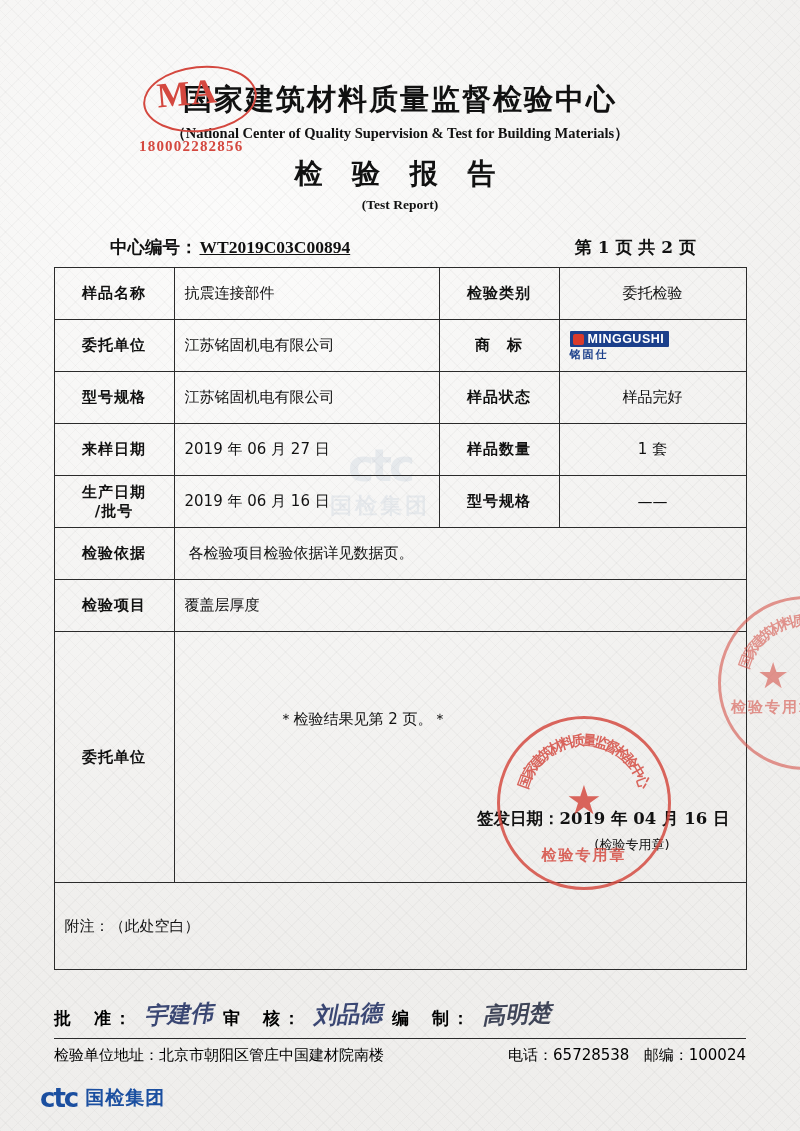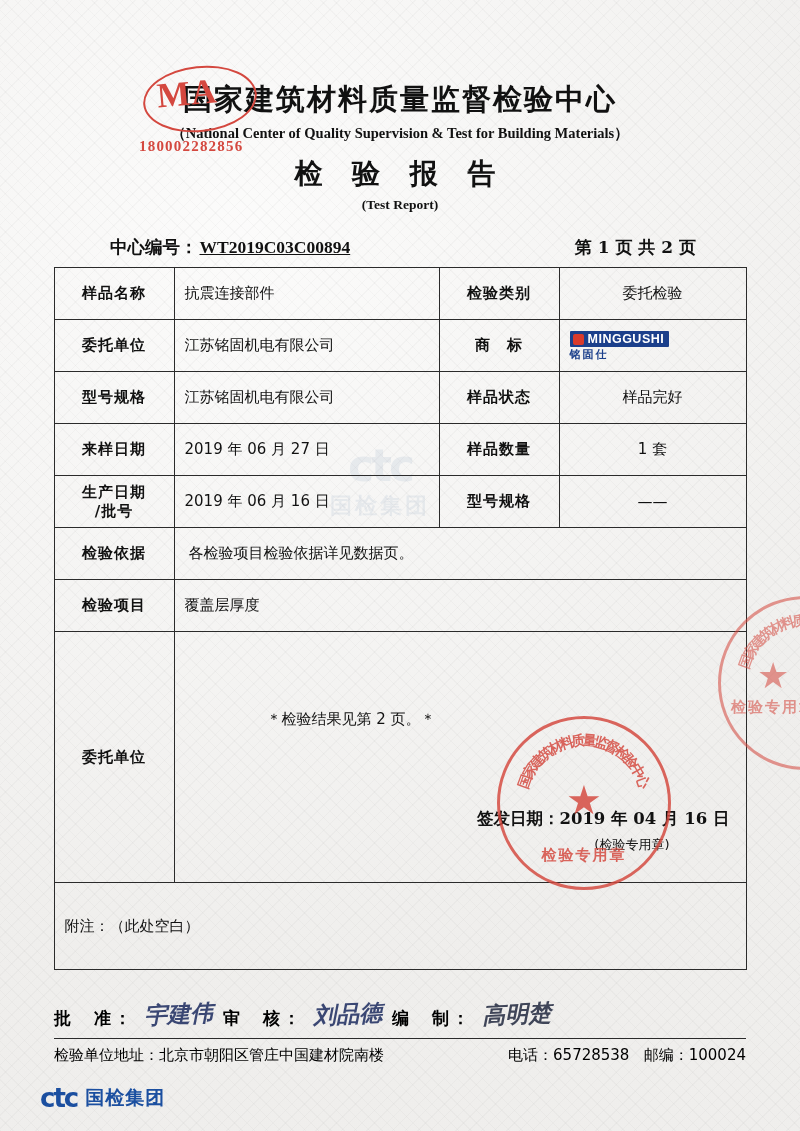--- a/index.html
+++ b/index.html
@@ -216,21 +216,21 @@
   }
 
   .basis-row td.val { padding-left: 14px; }
   .conclusion-cell {
     height: 250px;
     position: relative;
     vertical-align: top;
   }
   .concl-text {
     position: absolute;
-    left: 92px;
+    left: 104px;
     top: 78px;
     font-size: 15px;
     font-family: "DejaVu Sans", sans-serif;
   }
   .issue-line {
     position: absolute;
     right: 16px;
     bottom: 52px;
     font-size: 16.5px;
     font-weight: bold;

